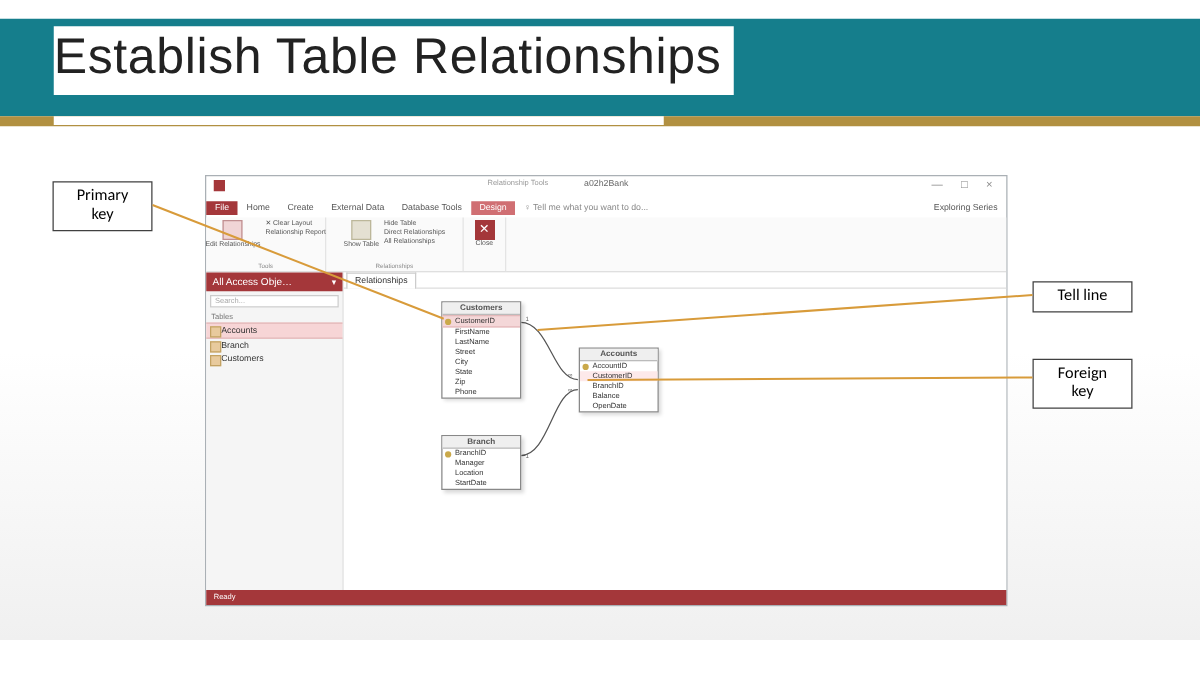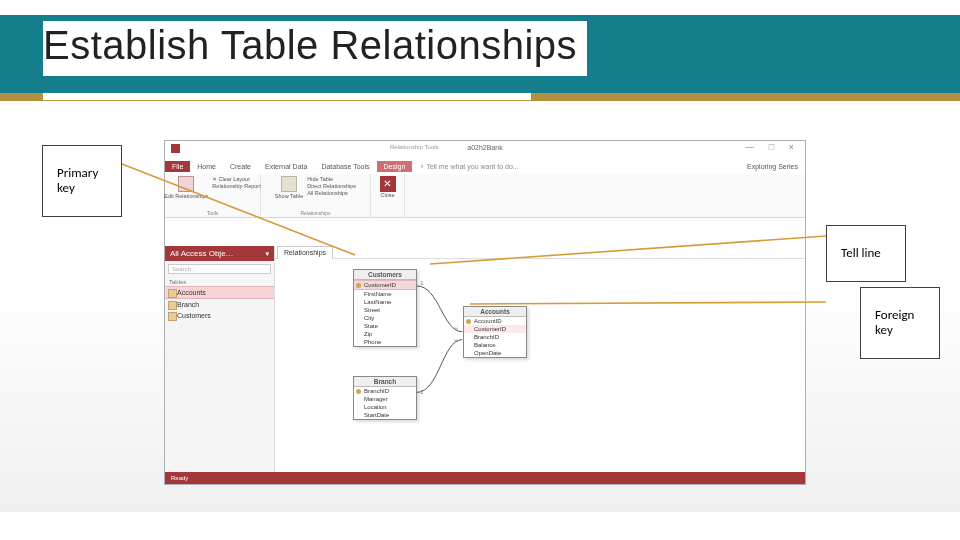--- a/index.html
+++ b/index.html
@@ -8,24 +8,24 @@
   .slide { position: relative; width: 960px; height: 512px; background: linear-gradient(#ffffff 0%, #ffffff 55%, #f0f0f0 100%); }
 
   
   .title-bar { position: absolute; top: 15px; left: 0; right: 0; height: 78px; }
   .title-teal { position: absolute; inset: 0; background: #157e8c; }
   .title-gold { position: absolute; left: 0; right: 0; bottom: -8px; height: 8px; background: #b19041; }
   .title-text { position: absolute; left: 43px; top: 6px; font-size: 40px; color: #222; background: #fff; padding: 2px 10px 8px 0; letter-spacing: .5px; }
   .title-underline { position: absolute; left: 43px; right: 429px; bottom: -7px; height: 7px; background: #fff; }
 
   
-  .callout { position: absolute; border: 1px solid #404040; background: #fff; font: 13px "Calibri","Segoe UI",sans-serif; text-align: left; padding: 20px 14px; line-height: 1.15; }
+  .callout { position: absolute; border: 1px solid #404040; background: #fff; font: 13px "Calibri","Segoe UI",sans-serif; text-align: center; padding: 4px 14px; line-height: 1.15; }
   .callout-pk  { left: 42px;  top: 145px;  width: 80px; }
   .callout-jl  { left: 826px; top: 225px; width: 80px; }
-  .callout-fk  { left: 826px; top: 287px; width: 80px; margin-left: 34px; }
+  .callout-fk  { left: 826px; top: 287px; width: 80px; }
 
   
   .connectors { position: absolute; inset: 0; width: 960px; height: 540px; pointer-events: none; }
 
   
   .app { position: absolute; left: 164px; top: 140px; width: 642px; height: 345px; background: #fff; border: 1px solid #aab0b5; font-family: "Segoe UI", sans-serif; }
   .app-title { position: relative; height: 18px; font-size: 7px; color: #777; }
   .app-title .center { position: absolute; left: 50%; transform: translateX(-50%); top: 3px; color: #666; }
   .app-title .tools { position: absolute; left: 225px; top: 3px; color: #999; font-size: 6px; }
   .app-title .sys { position: absolute; right: 5px; top: 1px; letter-spacing: 6px; color: #888; font-size: 9px; }
@@ -37,21 +37,21 @@
   .ribbon-tabs .design { background: #d06f73; color: #fff; }
   .ribbon-tabs .tell  { color:#888; }
 
   .ribbon { display: flex; height: 44px; border-bottom: 1px solid #d6d6d6; background: #fafafa; }
   .rgroup { border-right: 1px solid #e4e4e4; padding: 2px 6px 0 6px; display: flex; flex-direction: column; align-items: center; justify-content: flex-start; position: relative; }
   .rgroup .lbl { position: absolute; bottom: 1px; left: 0; right: 0; text-align: center; font-size: 5px; color: #888; }
   .big-icon { width: 16px; height: 16px; background: #f0d5d6; border: 1px solid #c08f91; margin-bottom: 1px; }
   .rline { font-size: 5.5px; color: #555; line-height: 1.3; white-space: nowrap; }
   .close-x { width: 16px; height: 16px; background: #a4373a; color: #fff; font-size: 10px; text-align: center; line-height: 15px; }
 
-  .body { position: absolute; top: 77px; left: 0; right: 0; bottom: 12px; display: flex; margin-top: 28px; }
+  .body { position: absolute; top: 77px; left: 0; right: 0; bottom: 12px; display: flex; }
   .statusbar { position: absolute; left: 0; right: 0; bottom: 0; height: 12px; background: #a4373a; color: #fff; font-size: 6px; padding-left: 6px; line-height: 12px; }
 
   .nav { width: 110px; background: #f5f5f5; border-right: 1px solid #ddd; font-size: 7px; }
   .nav-hdr { background: #a4373a; color: #fff; padding: 3px 5px; font-size: 8px; display: flex; justify-content: space-between; align-items: center; }
   .nav-search { margin: 3px; height: 10px; background: #fff; border: 1px solid #ccc; font-size: 6px; color: #aaa; padding: 0 3px; line-height: 9px; }
   .nav-grp { color: #777; padding: 2px 4px 1px; font-size: 6px; }
   .nav-item { padding: 2px 4px 2px 12px; position: relative; color: #333; }
   .nav-item::before { content: ""; position: absolute; left: 3px; top: 2px; width: 7px; height: 7px; background: #e8ca9d; border: 1px solid #c3a263; }
   .nav-item.sel { background: #f7d5d6; border-top: 1px solid #e2b7b8; border-bottom: 1px solid #e2b7b8; }
 

